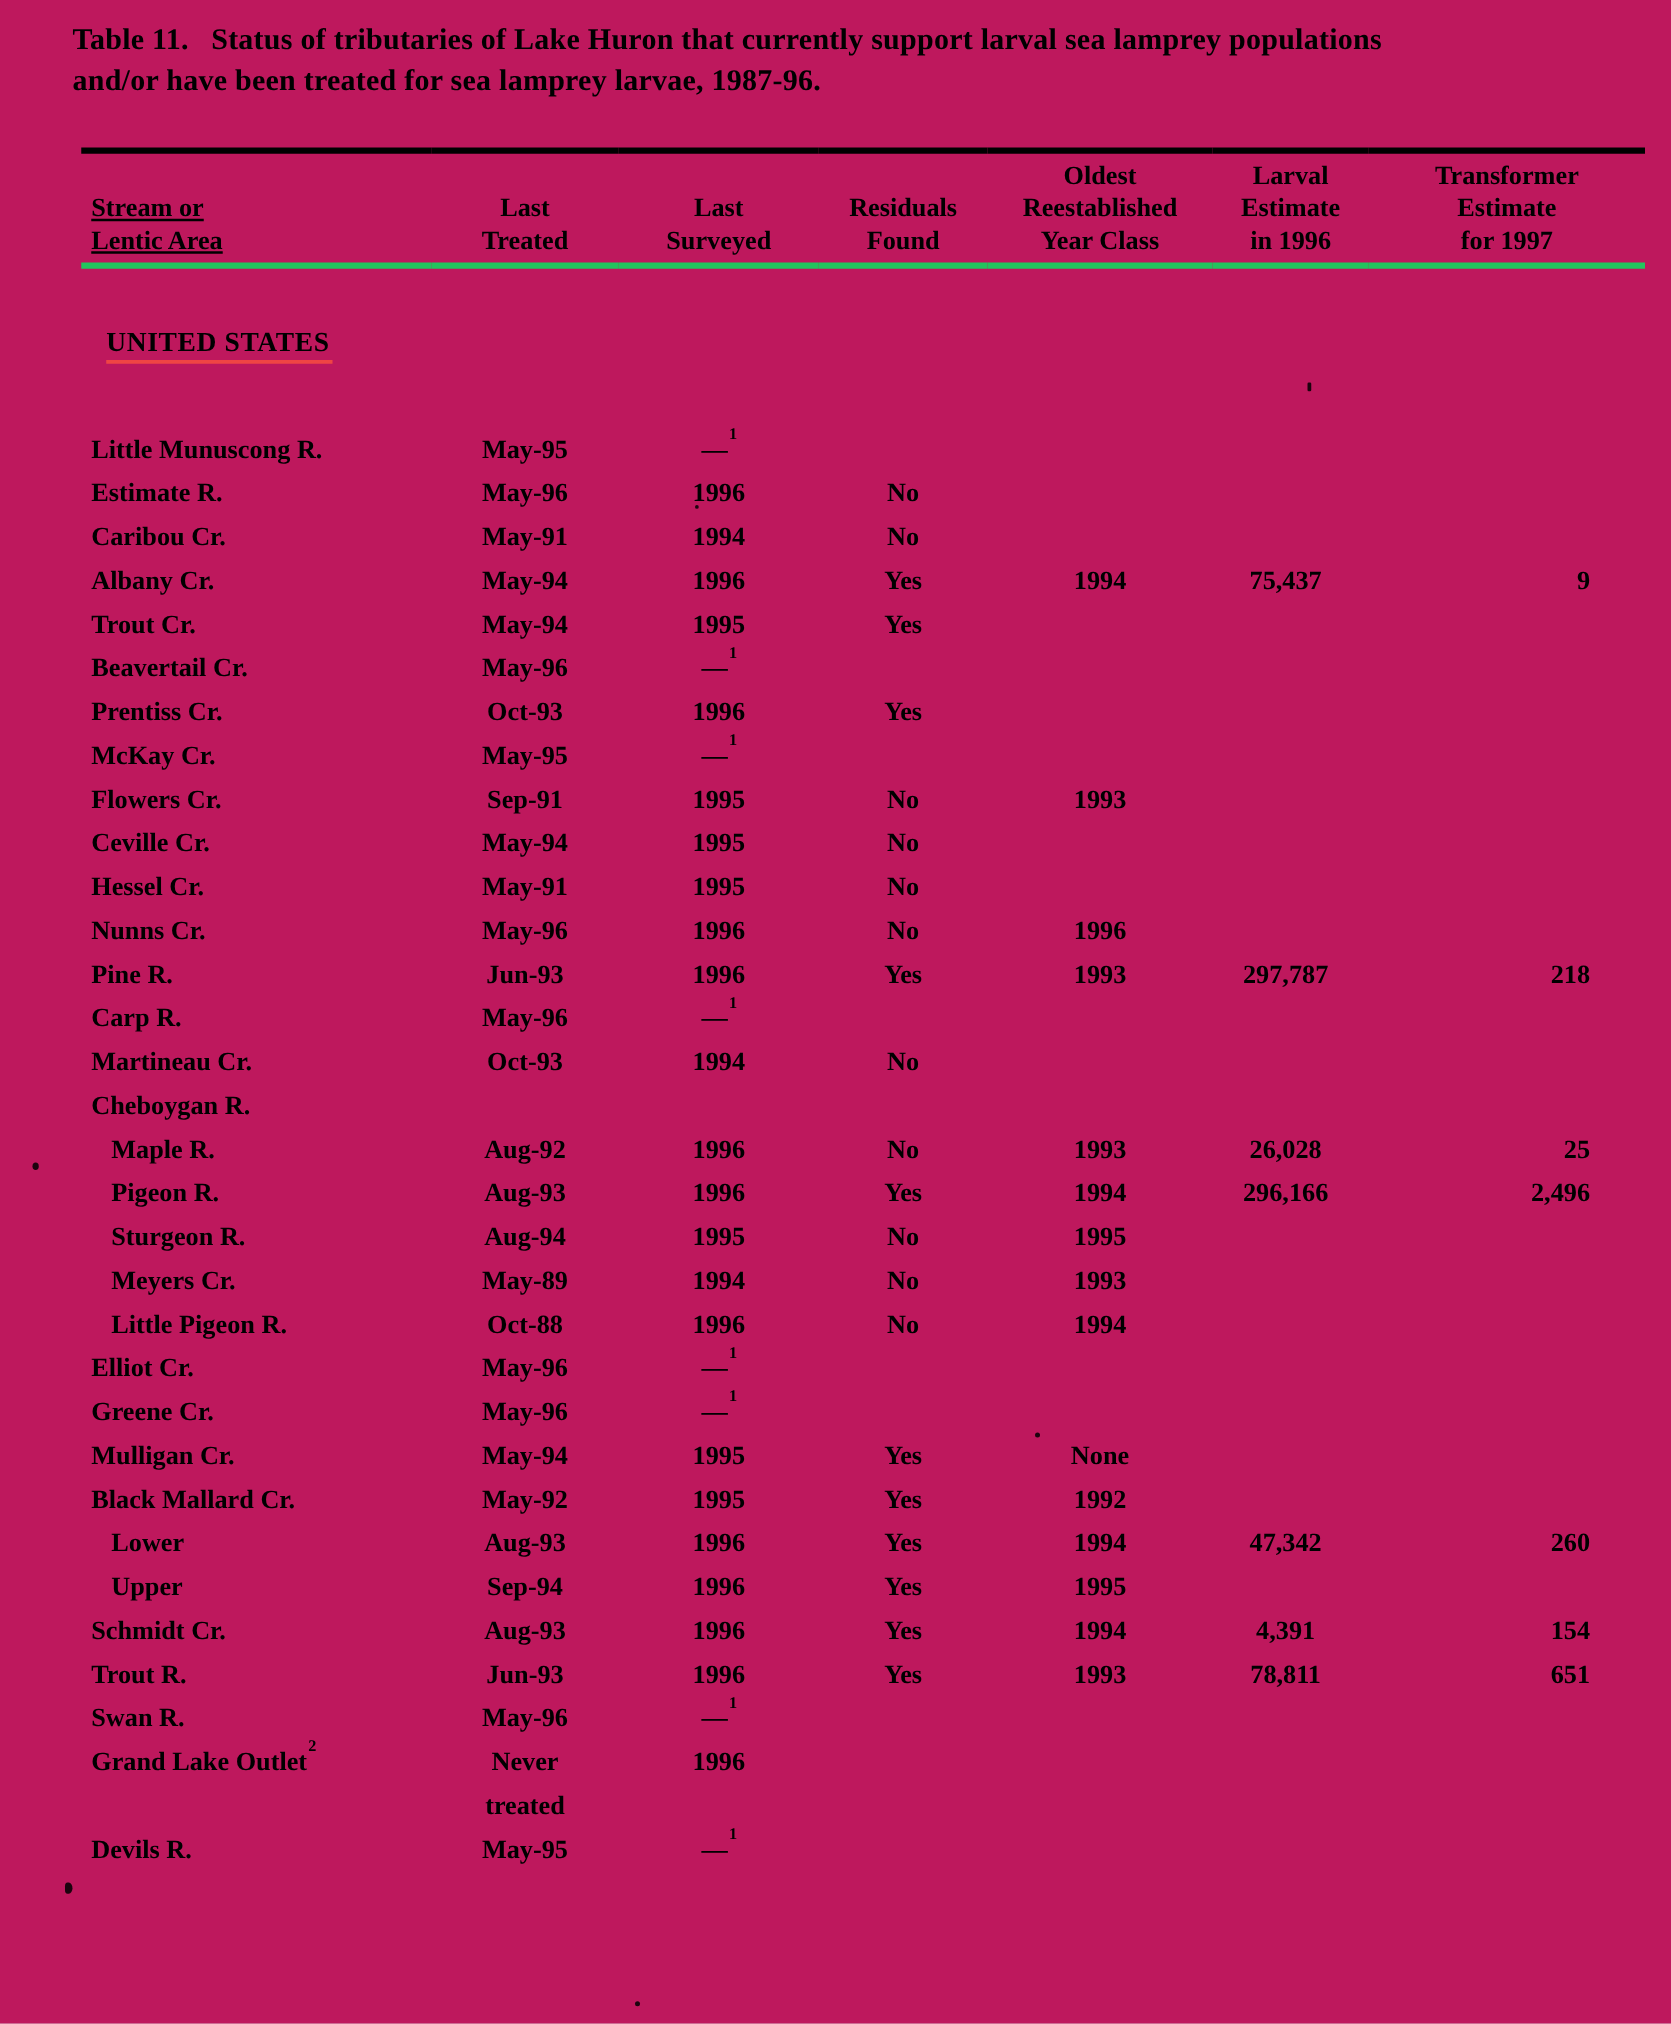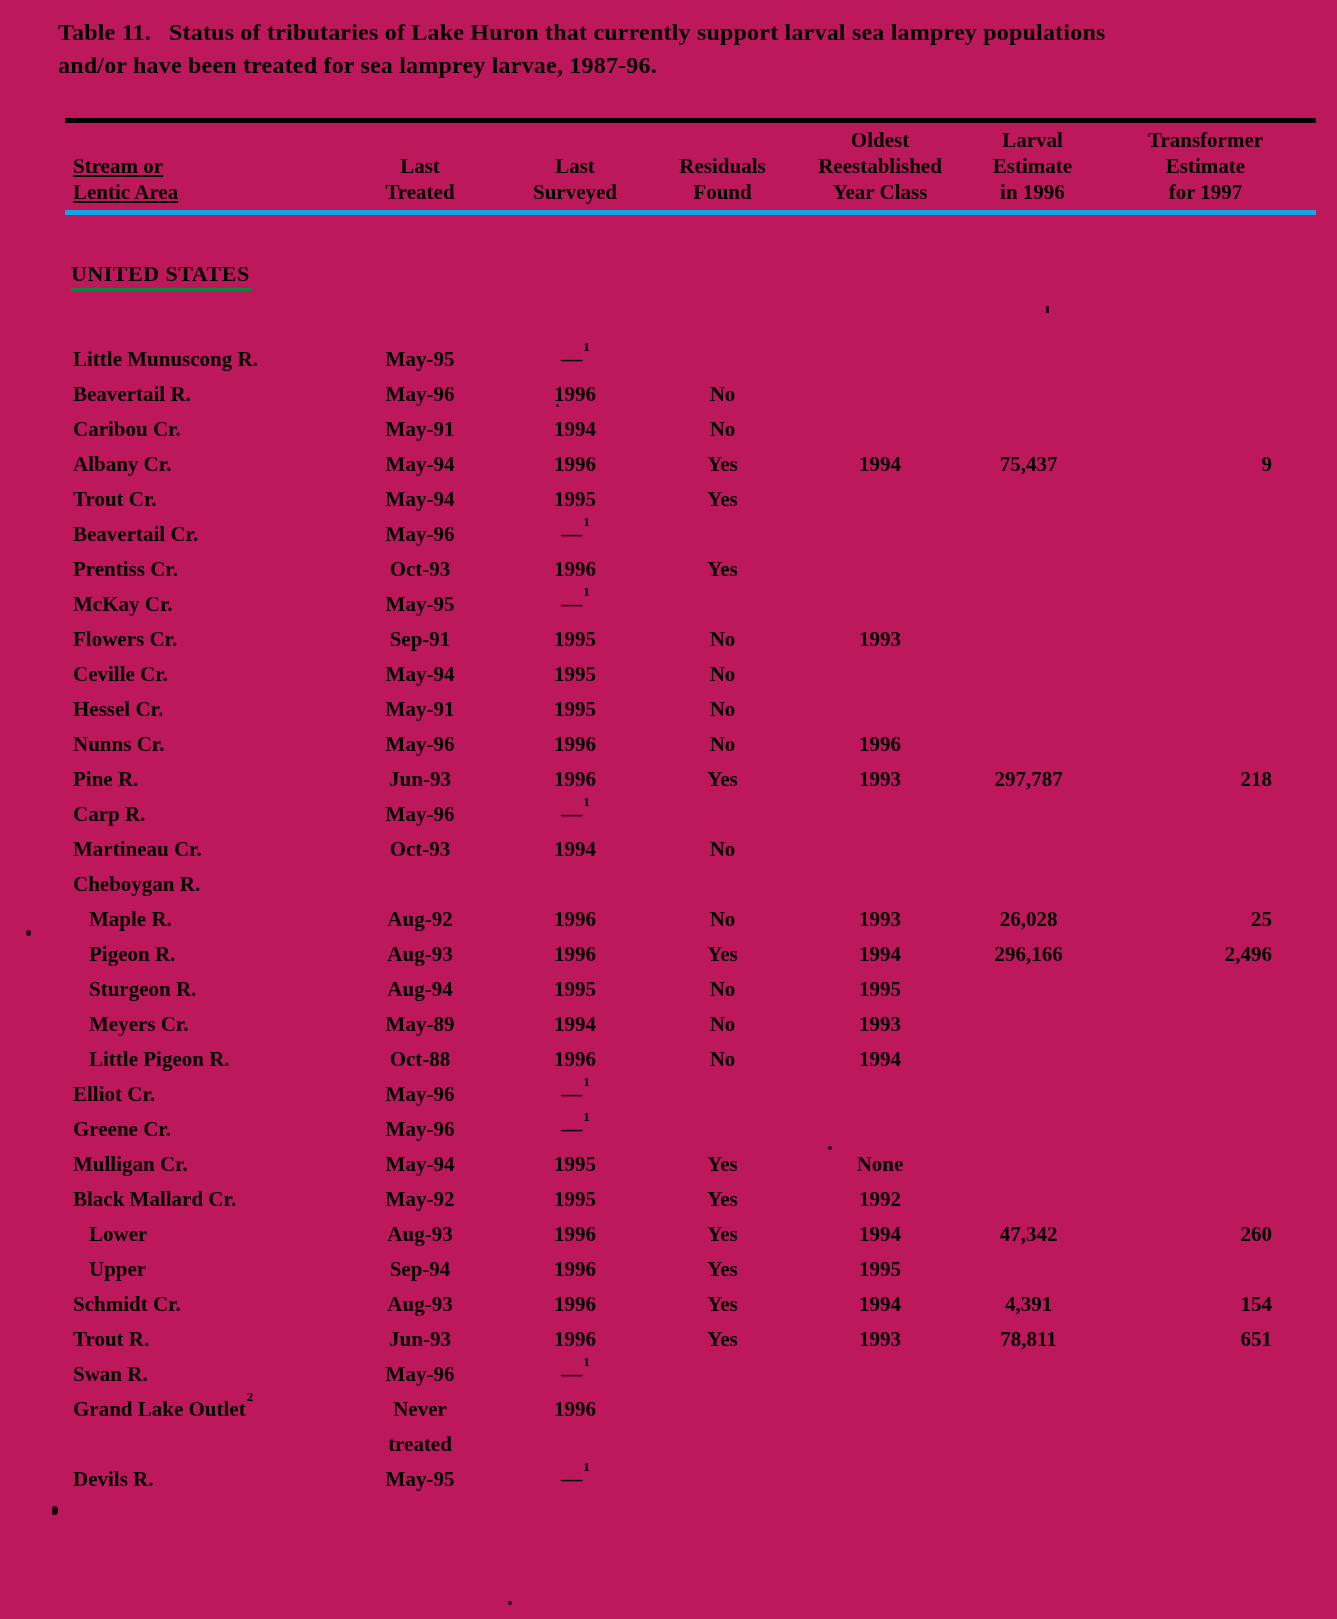--- a/index.html
+++ b/index.html
@@ -40,21 +40,21 @@
     font-size: 21px;
   }
   table.status-table { border-top: 5px solid #000; }
   thead th {
     vertical-align: bottom;
     padding: 0 0 5px 0;
     font-size: 21px;
     line-height: 26px;
     font-weight: bold;
     height: 82px;
-    border-bottom: 5px solid #0ea5e9;
+    border-bottom: 5px solid #22c55e;
   }
   thead th.h-left { text-align: left; padding-left: 8px; text-decoration: underline; }
   thead th.h-center { text-align: center; }
 
   tbody td {
     font-size: 21px;
     line-height: 35px;
     height: 35px;
     padding: 0;
     vertical-align: top;
@@ -65,23 +65,23 @@
   td.c-center { text-align: center; }
   td.c-num { text-align: center; padding-right: 8px; }
   td.c-num2 { text-align: right; padding-right: 44px; }
 
   .section-cell { padding-top: 42px !important; padding-bottom: 50px !important; height: auto !important; }
   .section-heading {
     display: inline-block;
     font-size: 22px;
     line-height: 26px;
     letter-spacing: 0.5px;
-    border-bottom: 3px solid #15803d;
+    border-bottom: 3px solid #ef4444;
     padding: 0 2px 1px 0;
-    margin-left: 6px;
+    margin-left: 20px;
   }
   sup.fn {
     font-size: 13px;
     line-height: 0;
     position: relative;
     top: -7px;
     left: 1px;
     font-weight: bold;
   }
   .two-line div { line-height: 35px; }
@@ -160,21 +160,21 @@
       <tr>
             <td class="c-name">Little Munuscong R.</td>
             <td class="c-center">May-95</td>
             <td class="c-center">—<sup class="fn">1</sup></td>
             <td class="c-center"></td>
             <td class="c-center"></td>
             <td class="c-num"></td>
             <td class="c-num2"></td>
           </tr>
           <tr>
-            <td class="c-name">Beavertail R.</td>
+            <td class="c-name">Estimate R.</td>
             <td class="c-center">May-96</td>
             <td class="c-center">1996</td>
             <td class="c-center">No</td>
             <td class="c-center"></td>
             <td class="c-num"></td>
             <td class="c-num2"></td>
           </tr>
           <tr>
             <td class="c-name">Caribou Cr.</td>
             <td class="c-center">May-91</td>

